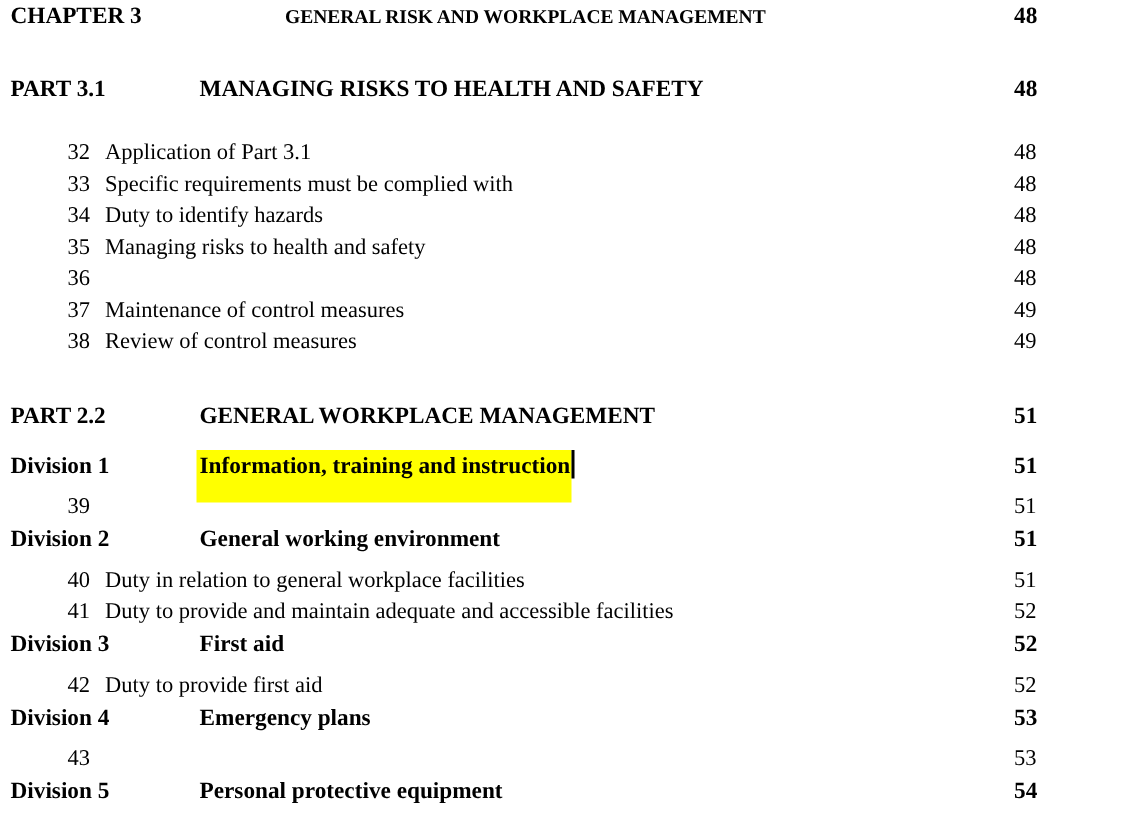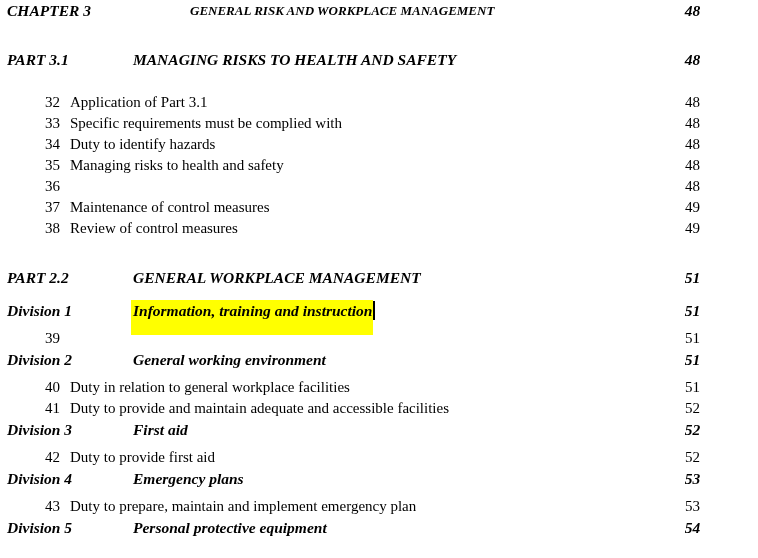--- a/index.html
+++ b/index.html
@@ -75,31 +75,30 @@
     position: absolute;
     left: 190px;
     top: 0;
     font-size: 13px;
     line-height: 21px;
   }
 
   
   .page {
     position: absolute;
-    left: 656px;
+    left: 676px;
     top: 0;
     width: 73px;
-    text-align: center;
+    text-align: left;
     font-size: 15px;
     line-height: 21px;
   }
 
   .bold {
     font-weight: bold;
-    font-style: italic;
   }
   .page.bold {
     font-size: 15.5px;
   }
 
   
   .hl {
     background: #ffff00;
     padding: 2px 1px 16px 2px;
     margin-left: -2px;
@@ -238,21 +237,20 @@
   <div class="row">
     <span class="label bold">Division 4</span>
     <span class="title-head bold">Emergency plans</span>
     <span class="page bold">53</span>
   </div>
 
   <div class="sp-xs"></div>
 
   <div class="row">
     <span class="num">43</span>
-    <span class="title-entry">Duty to prepare, maintain and implement emergency plan</span>
     <span class="page">53</span>
   </div>
 
   <div class="row">
     <span class="label bold">Division 5</span>
     <span class="title-head bold">Personal protective equipment</span>
     <span class="page bold">54</span>
   </div>
 
 </div>

